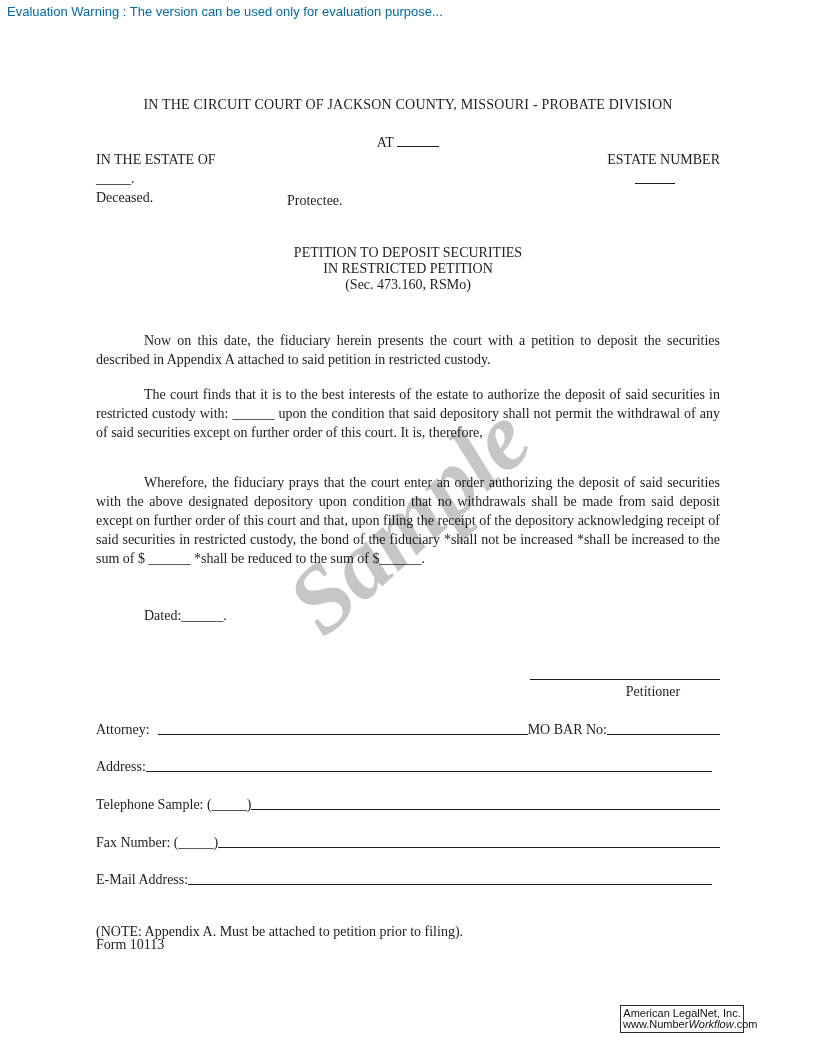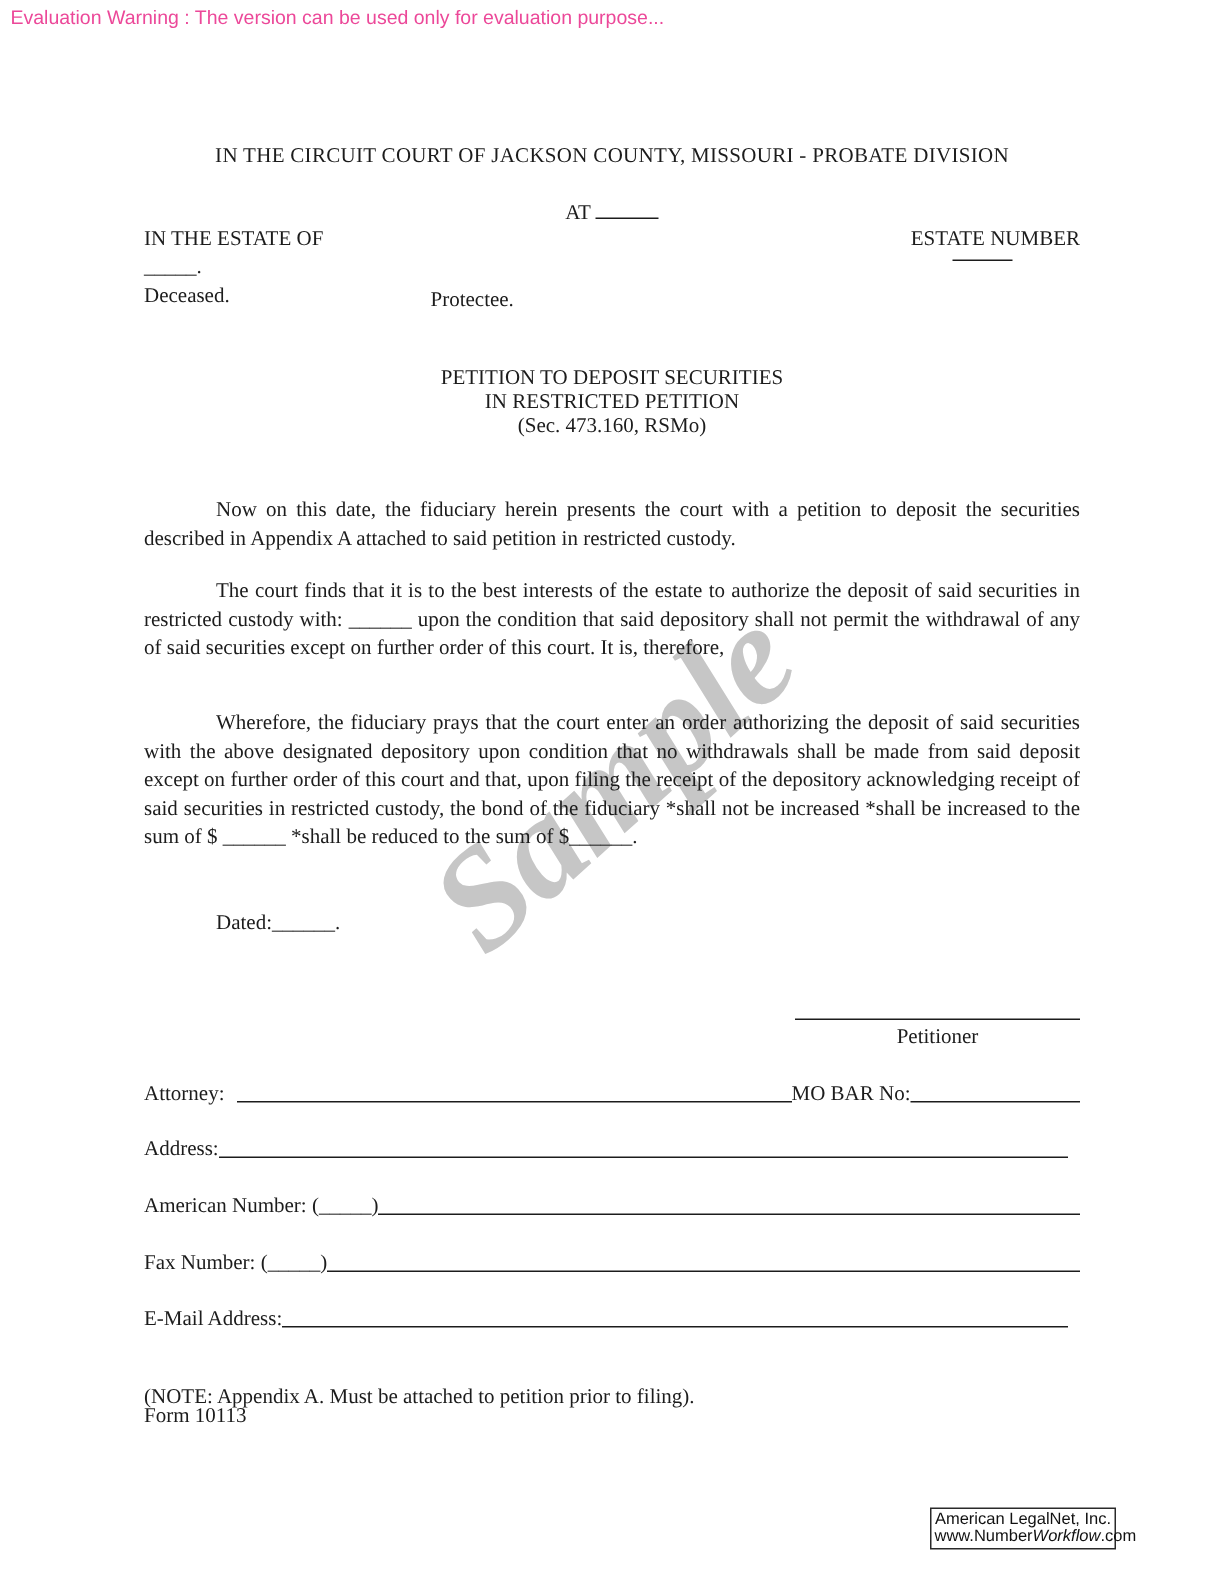--- a/index.html
+++ b/index.html
@@ -3,56 +3,56 @@
 <meta charset="utf-8">
 <style>
   html,body { margin:0; padding:0; background:#ffffff; }
   .page {
     position:relative; width:816px; height:1056px; background:#ffffff;
     font-family:"Liberation Serif", serif; font-size:14px; color:#1c1c1c;
     overflow:hidden;
   }
   .warning {
     position:absolute; top:4px; left:7px;
-    font-family:"Liberation Sans", sans-serif; font-size:13px; color:#ec4899;
+    font-family:"Liberation Sans", sans-serif; font-size:13px; color:#0369a1;
     white-space:nowrap; z-index:3;
   }
   .centered { position:absolute; left:0; right:0; text-align:center; z-index:2; }
   .court-header { top:97px; letter-spacing:0.2px; }
   .at-line { top:135px; }
   .blank {
     display:inline-block; border-bottom:1px solid #1c1c1c; height:2px;
   }
   .estate-row {
     position:absolute; left:96px; right:96px; top:152px;
     display:flex; justify-content:space-between; z-index:2;
   }
   .blank-row {
     position:absolute; left:96px; right:96px; top:171px;
-    display:flex; justify-content:space-between; z-index:2;gap:28px;
+    display:flex; justify-content:space-between; align-items:flex-end; z-index:2;gap:28px;
   }
   .estate-number-blank { width:40px; margin-right:45px; margin-bottom:3px; }
   .deceased-row { position:absolute; left:0; top:190px; width:100%; z-index:2; }
   .deceased-label { position:absolute; left:96px; top:0; }
   .protectee-label { position:absolute; left:287px; top:3px; }
   .petition-title { top:245px; line-height:16px; }
   .para {
     position:absolute; left:96px; width:624px; text-align:justify;
     text-indent:48px; line-height:19px; z-index:2;
   }
   .para-1 { top:317px; }
   .para-2 { top:371px; }
   .para-3 { top:459px; }
   .dated { position:absolute; left:144px; top:608px; z-index:2; }
   .sig-line {
     position:absolute; left:530px; top:679px; width:190px;
     border-top:1px solid #1c1c1c; z-index:2;
   }
   .petitioner {
-    position:absolute; left:530px; top:684px; width:190px;
+    position:absolute; left:558px; top:684px; width:190px;
     text-align:center; z-index:2;
   }
   .field-row {
     position:absolute; left:96px; right:96px; height:16px; line-height:16px;
     display:flex; align-items:flex-end; white-space:nowrap; z-index:2;
   }
   .fill { flex:1; border-bottom:1px solid #1c1c1c; height:0; margin-bottom:3px; }
   .fill.fixed { flex:none; }
   .row-attorney { top:722px; }
   .row-address { top:759px; }
@@ -133,21 +133,21 @@
     <span>MO BAR No:</span>
     <span class="fill fixed mobar-fill"></span>
   </div>
 
   <div class="field-row row-address">
     <span>Address:</span>
     <span class="fill end8"></span>
   </div>
 
   <div class="field-row row-phone">
-    <span>American Number: (_____)</span>
+    <span>Telephone Sample: (_____)</span>
     <span class="fill"></span>
   </div>
 
   <div class="field-row row-fax">
     <span>Fax Number: (_____)</span>
     <span class="fill"></span>
   </div>
 
   <div class="field-row row-email">
     <span>E-Mail Address:</span>

